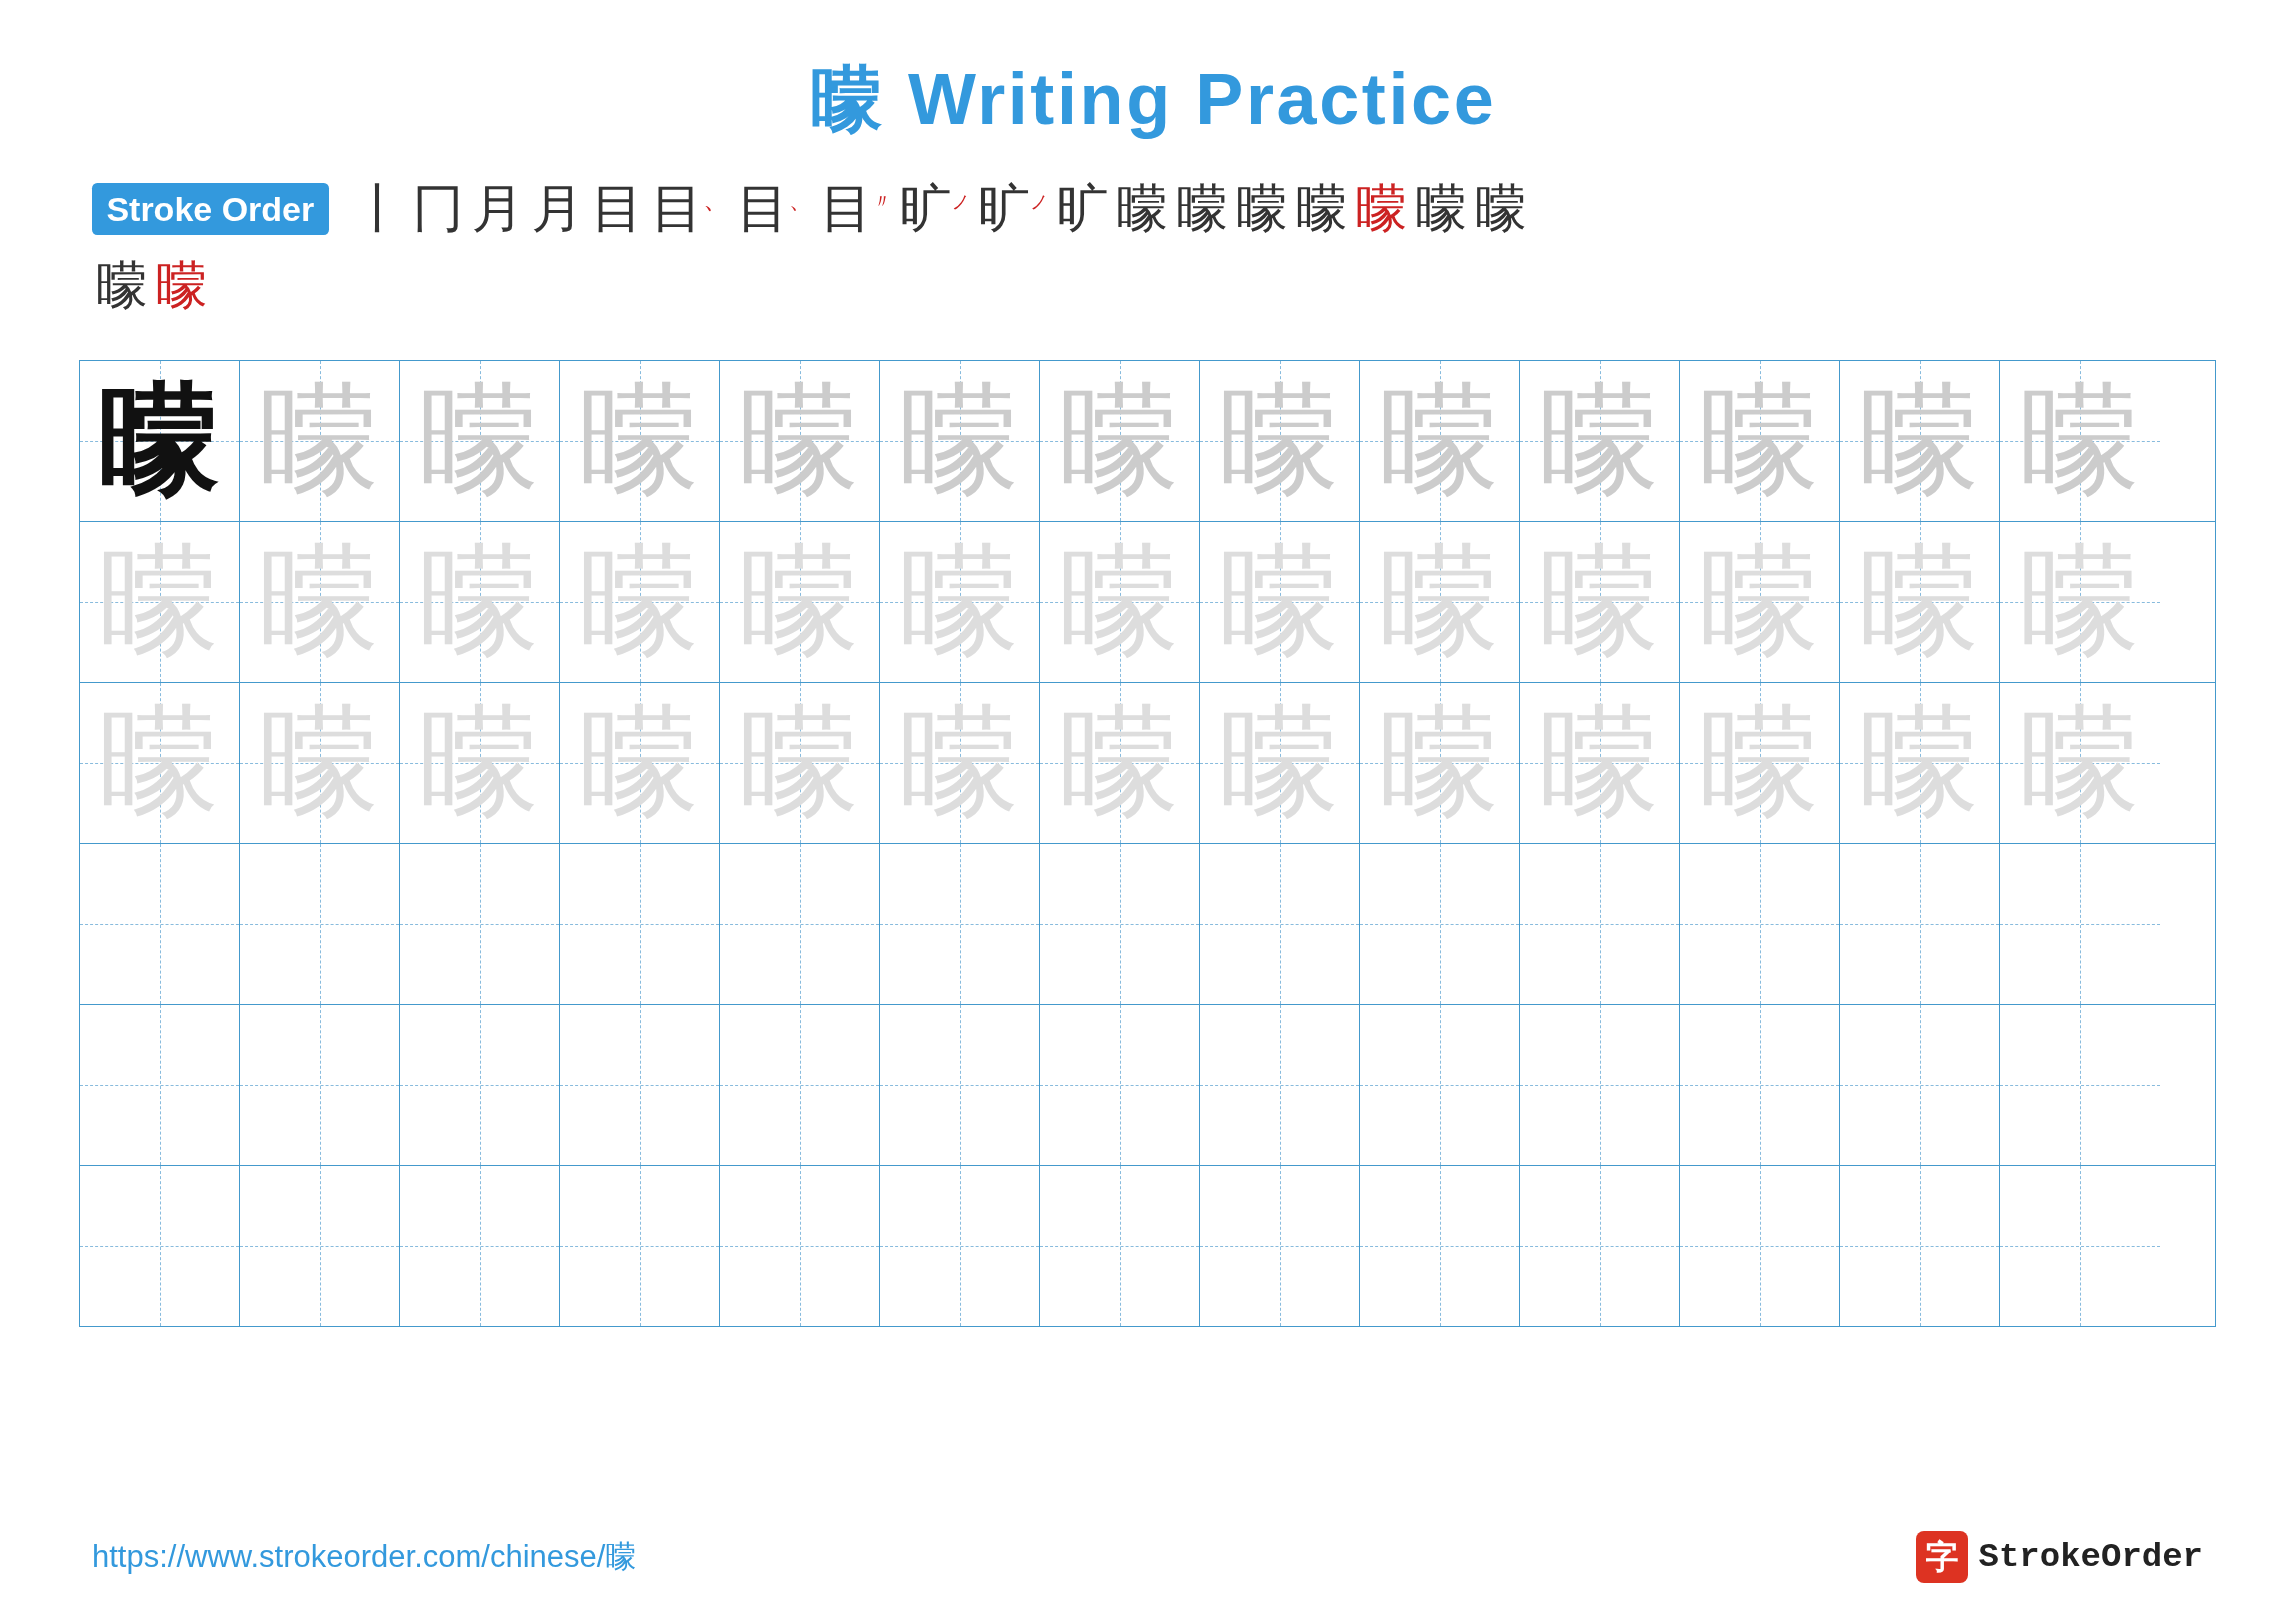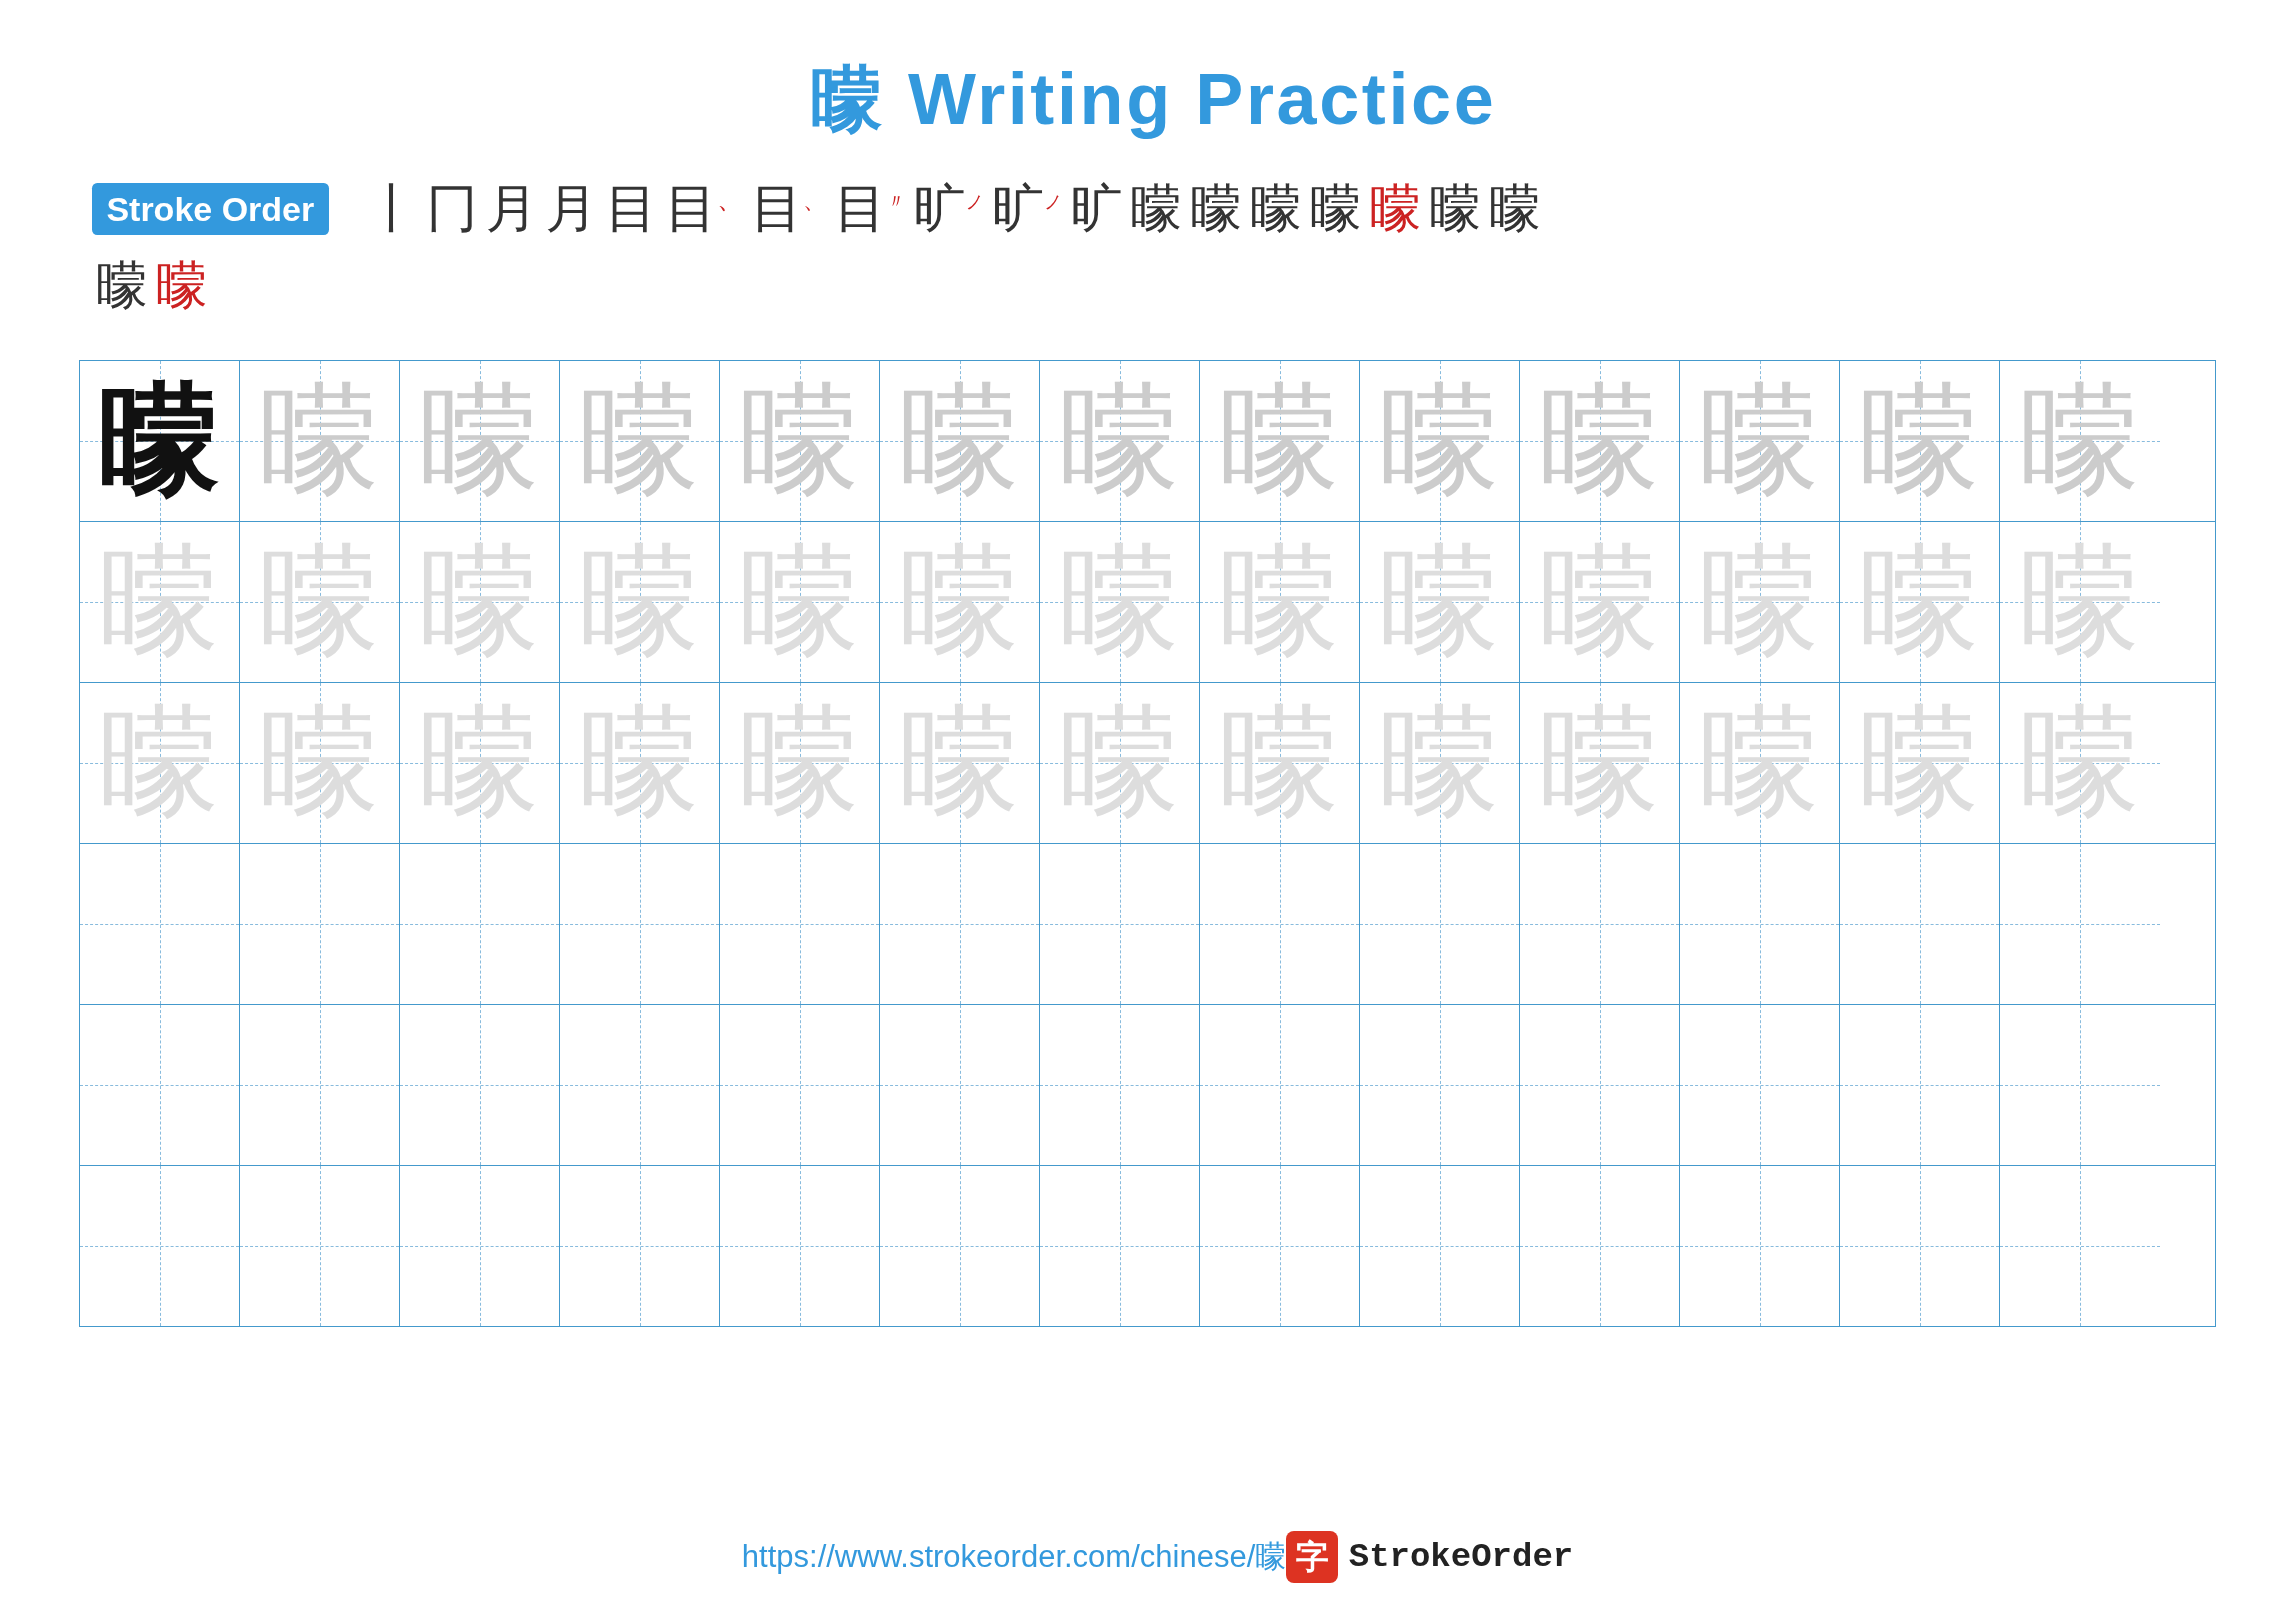--- a/index.html
+++ b/index.html
@@ -23,21 +23,21 @@
       letter-spacing: 2.6px;
       margin-left: 12px;
     }
 
     
     .stroke-order-section {
       display: flex;
       align-items: center;
       flex-wrap: wrap;
       padding: 26px 92px 6.5px 92px;
-      gap: 14px;
+      gap: 0px;
     }
 
     .stroke-order-badge {
       background: #3399dd;
       color: white;
       font-size: 34px;
       font-family: Arial, sans-serif;
       font-weight: bold;
       padding: 6.5px 14.4px;
       border-radius: 5.2px;
@@ -145,22 +145,21 @@
     }
 
     
     .footer {
       position: absolute;
       bottom: 39px;
       left: 92px;
       right: 92px;
       display: flex;
       align-items: center;
-      justify-content: center;
-      margin-left: 20px;
+      justify-content: space-between;
     }
 
     .footer-url {
       font-size: 31px;
       color: #3399dd;
       font-family: Arial, sans-serif;
     }
 
     .footer-logo {
       display: flex;

